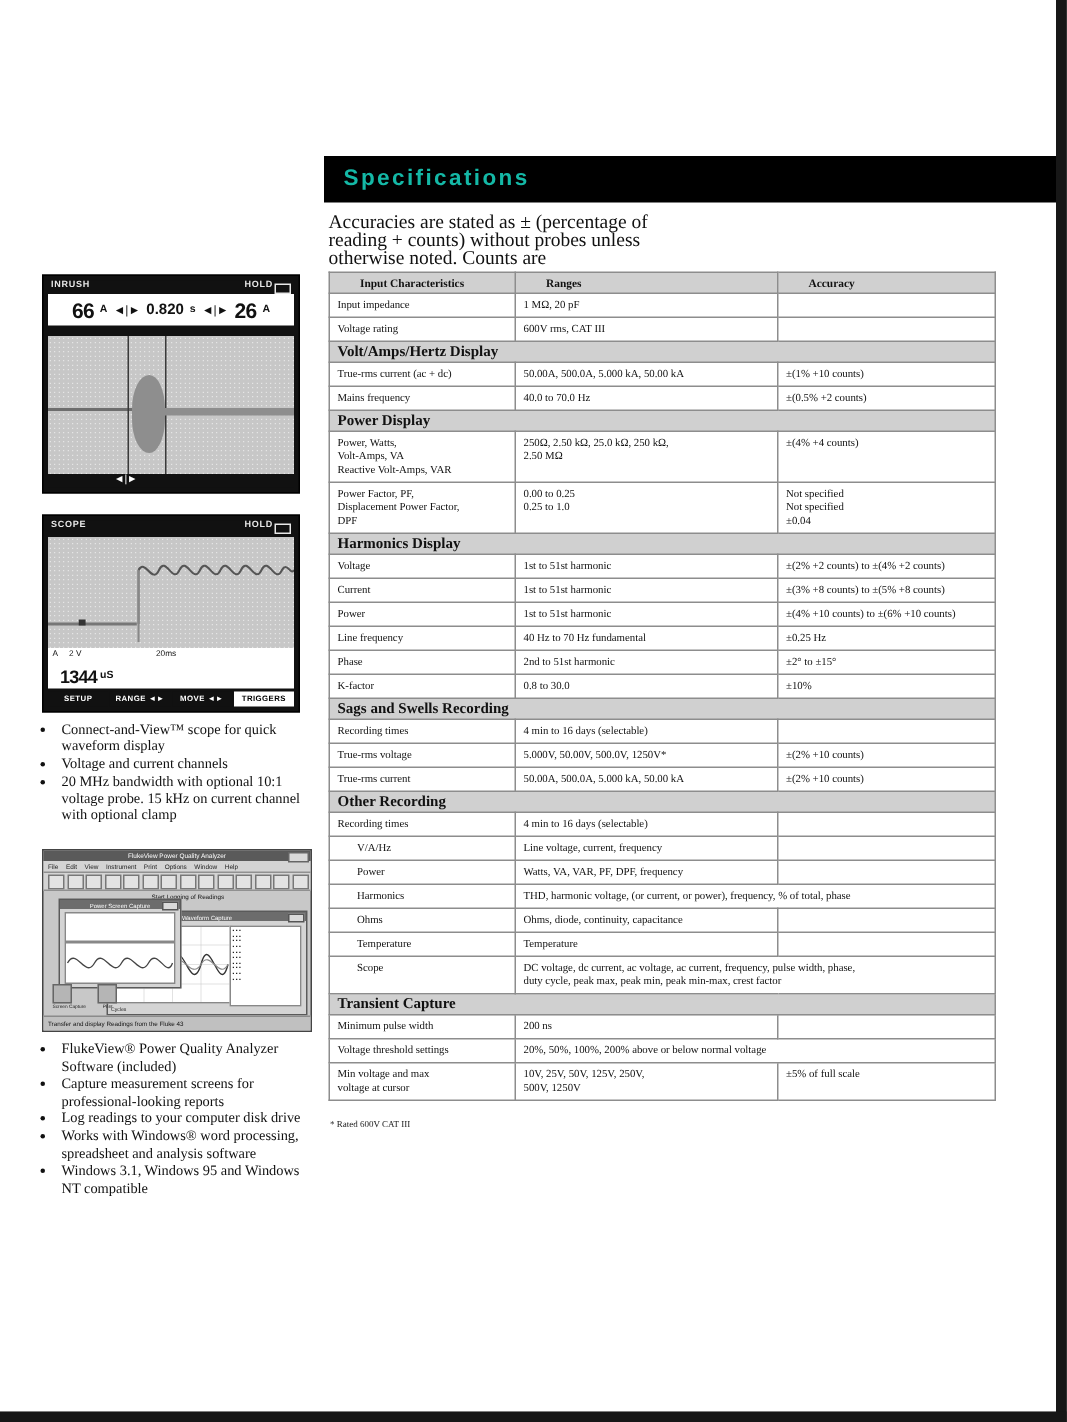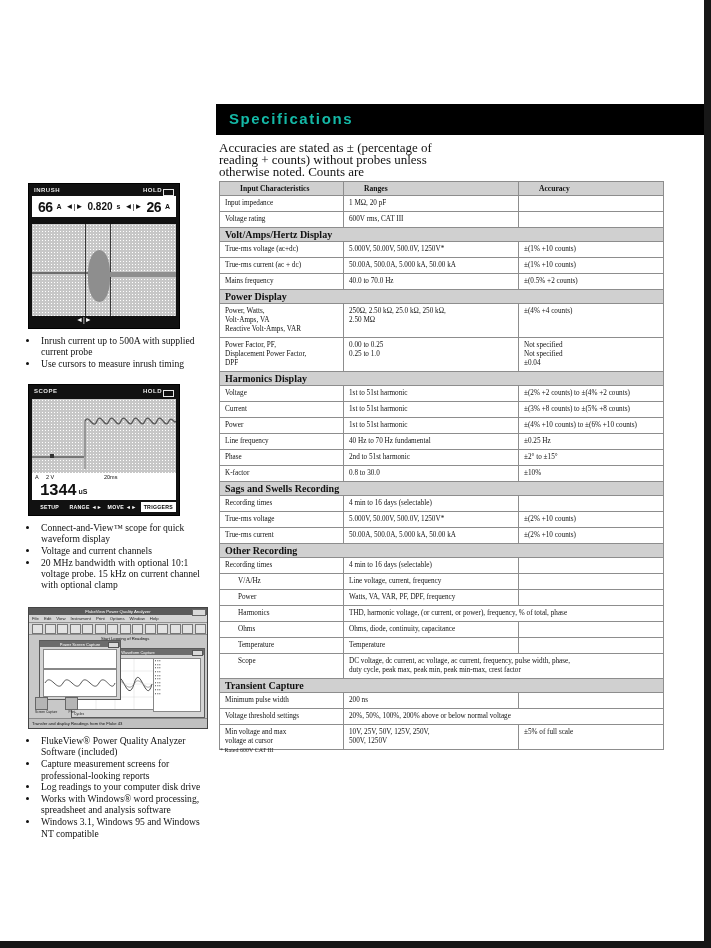--- a/index.html
+++ b/index.html
@@ -119,21 +119,21 @@
     line-height: 11.3px;
   }
   .bullets li {
     margin: 0 0 0.5px 0;
     padding-left: 2px;
   }
   .spacer-a { height: 14px; }
 
   
   .meter {
-    width: 152px;
+    width: 172px;
     background: #111111;
     border: 1px solid #000;
     padding: 3px;
     box-sizing: border-box;
   }
   .lcd-top {
     height: 9px;
     background: #111;
     position: relative;
   }
@@ -241,21 +241,21 @@
   .scope-scale .c { position: absolute; left: 72px; top: 1px; }
   .scope-value {
     background: #ffffff;
     height: 17px;
     display: flex;
     align-items: center;
     padding-left: 8px;
     gap: 2px;
     font-family: "Liberation Sans", sans-serif;
   }
-  .scope-value .big { font-size: 16px; font-weight: bold; letter-spacing: -0.5px; font-family: Liberation Mono, monospace; }
+  .scope-value .big { font-size: 12px; font-weight: bold; letter-spacing: -0.5px; }
   .scope-value .unit { font-size: 7px; font-weight: bold; }
   .softkeys {
     display: flex;
     height: 10px;
     margin-top: 2px;
     gap: 1px;
   }
   .softkeys .k {
     flex: 1;
     background: #111;
@@ -414,25 +414,20 @@
         </tr>
         <tr class="tall">
           <td>Voltage rating</td>
           <td>600V rms, CAT III</td>
           <td></td>
         </tr>
         <tr class="section">
           <td colspan="3">Volt/Amps/Hertz Display</td>
         </tr>
         <tr class="tall">
-          <td>True-rms voltage (ac+dc)</td>
-          <td>5.000V, 50.00V, 500.0V, 1250V*</td>
-          <td>±(1% +10 counts)</td>
-        </tr>
-        <tr class="tall">
           <td>True-rms current (ac + dc)</td>
           <td>50.00A, 500.0A, 5.000 kA, 50.00 kA</td>
           <td>±(1% +10 counts)</td>
         </tr>
         <tr class="tall">
           <td>Mains frequency</td>
           <td>40.0 to 70.0 Hz</td>
           <td>±(0.5% +2 counts)</td>
         </tr>
         <tr class="section">
@@ -581,24 +576,20 @@
         <div class="inrush-blob"></div>
         <div class="vline" style="left:53px;"></div>
         <div class="vline" style="left:78px;"></div>
         <div style="position:absolute;left:78px;top:48px;right:0;height:5px;background:#8e8e8e;"></div>
       </div>
       <div class="lcd-bottombar">
         <span class="cursor-marker" style="left:44px;top:0;color:#fff;">◄|►</span>
       </div>
     </div>
 
-    <ul class="bullets">
-      <li>Inrush current up to 500A with supplied current probe</li>
-      <li>Use cursors to measure inrush timing</li>
-    </ul>
 
     <div class="spacer-a"></div>
 
     <div class="meter">
       <div class="lcd-top">
         <span class="lbl left">SCOPE</span>
         <span class="lbl right">HOLD</span>
         <span class="batt"></span>
       </div>
       <div class="scope-graph">

